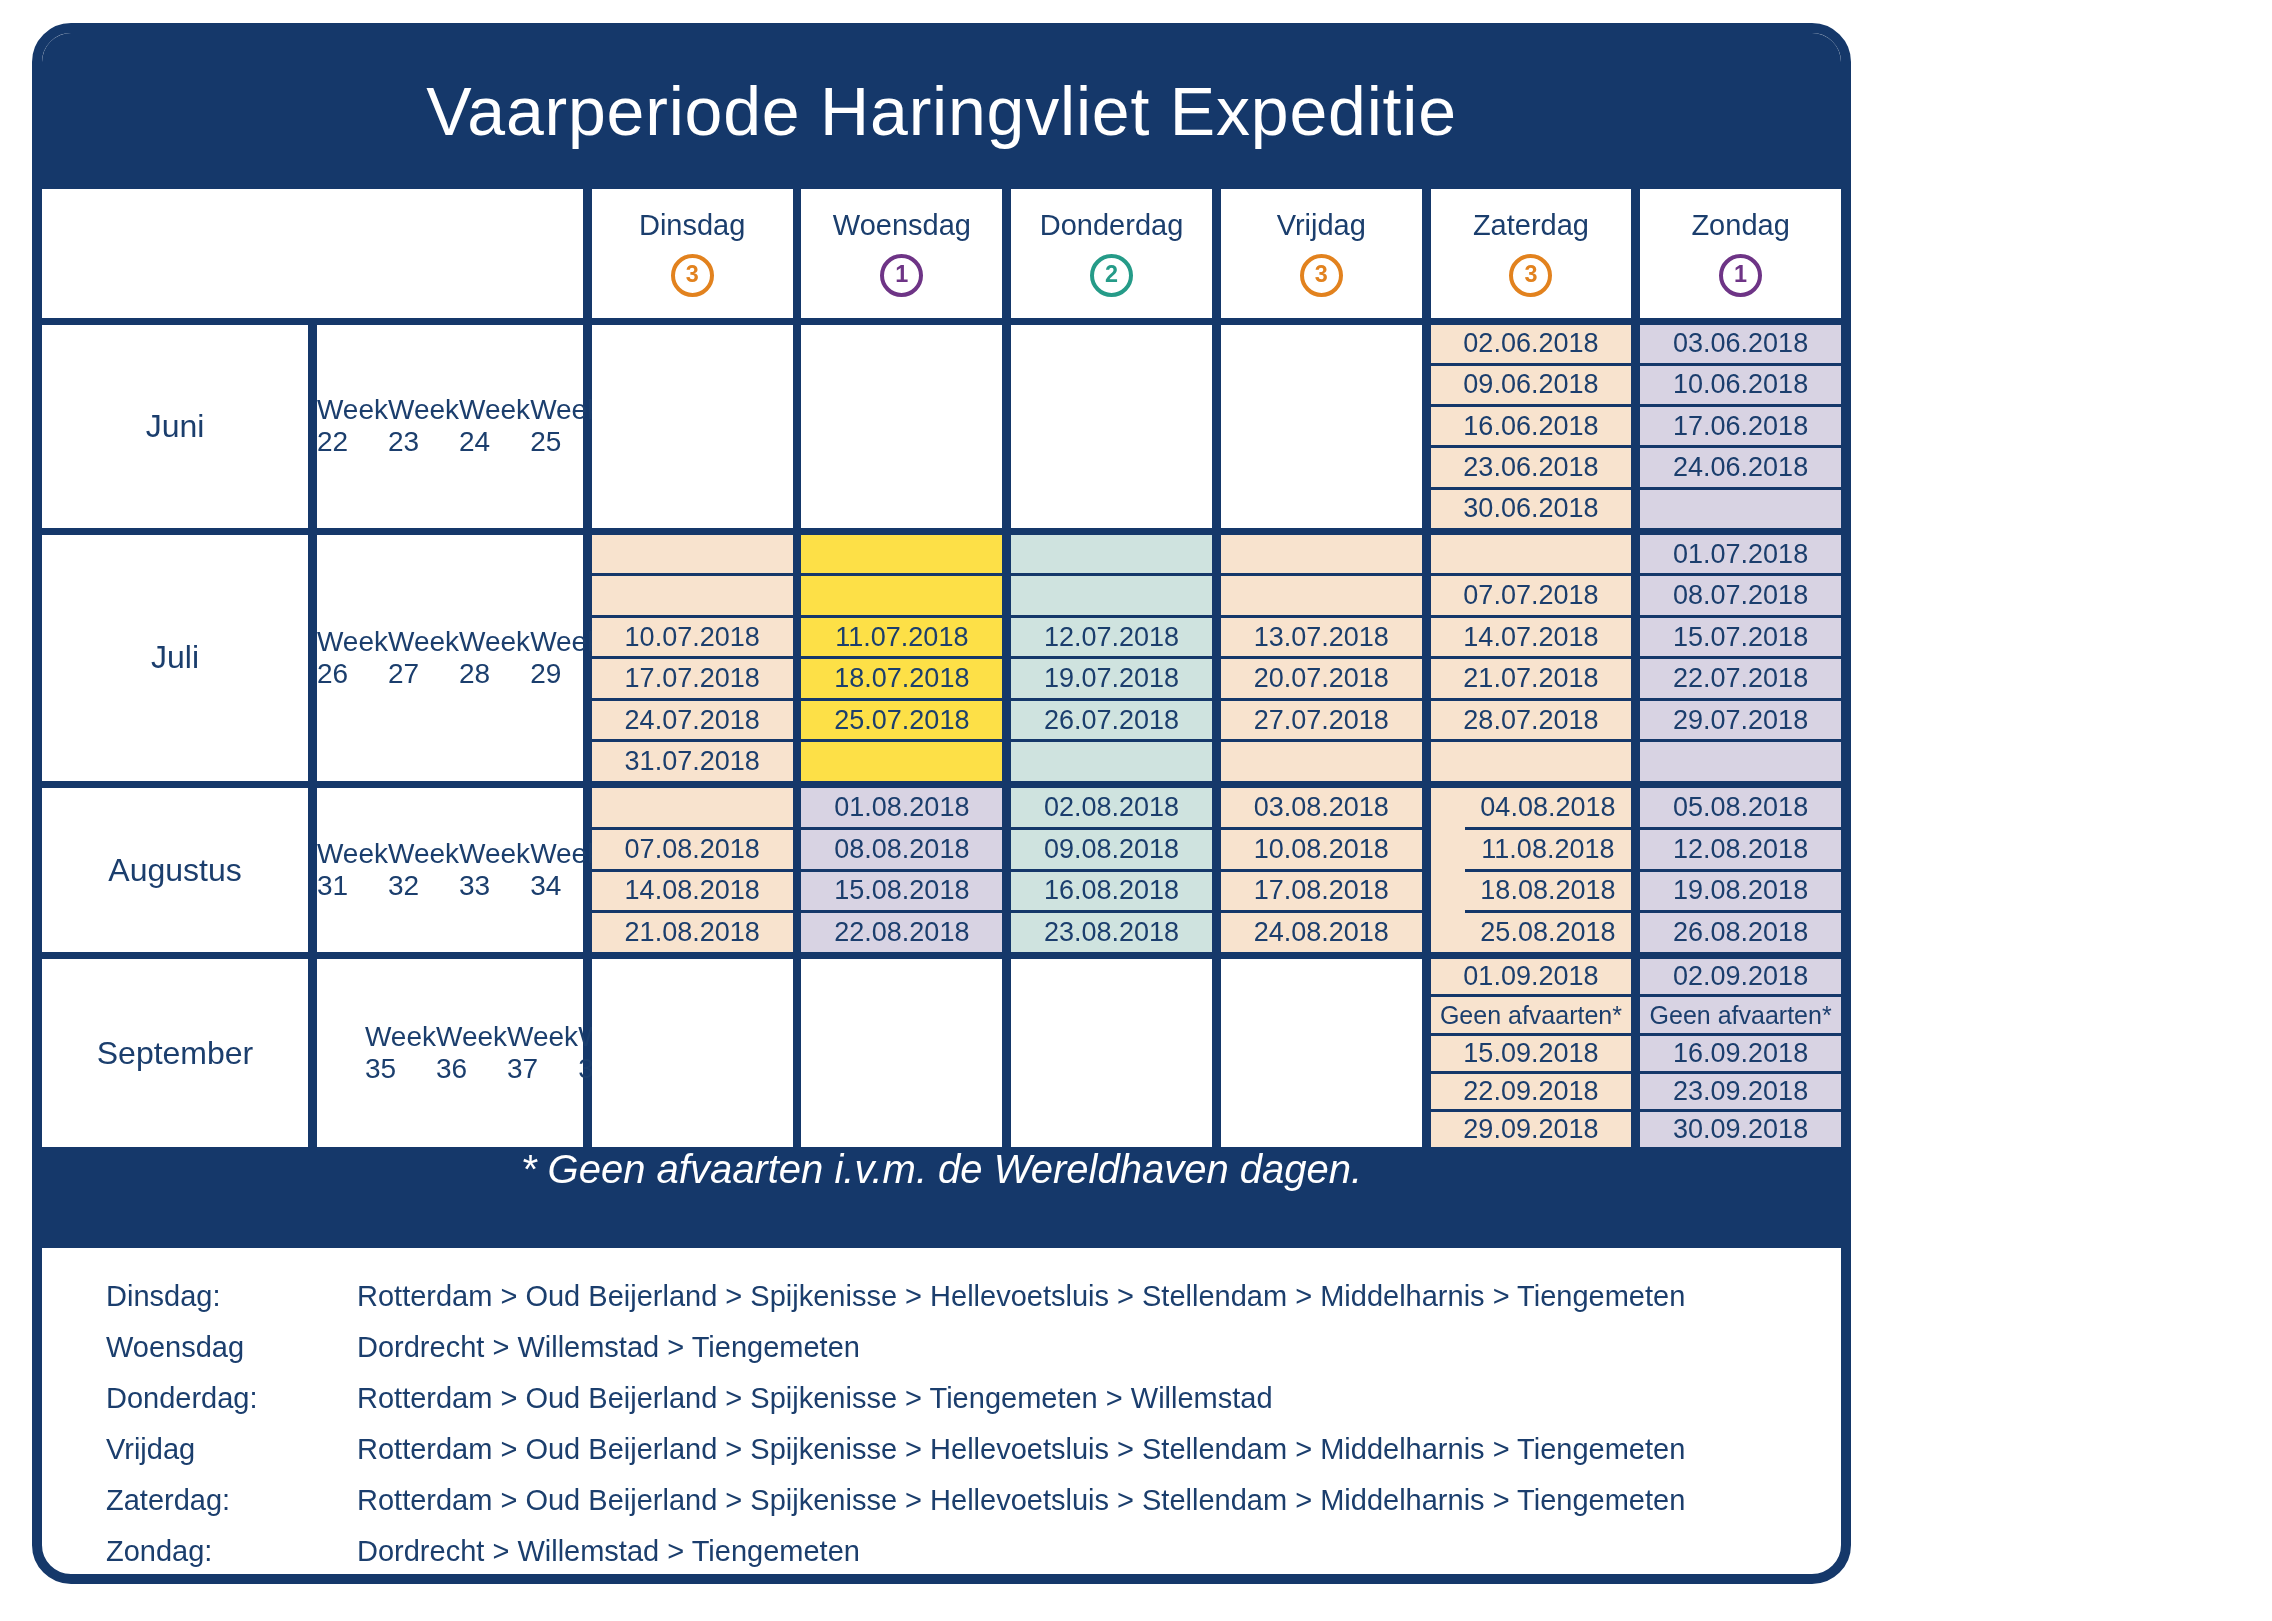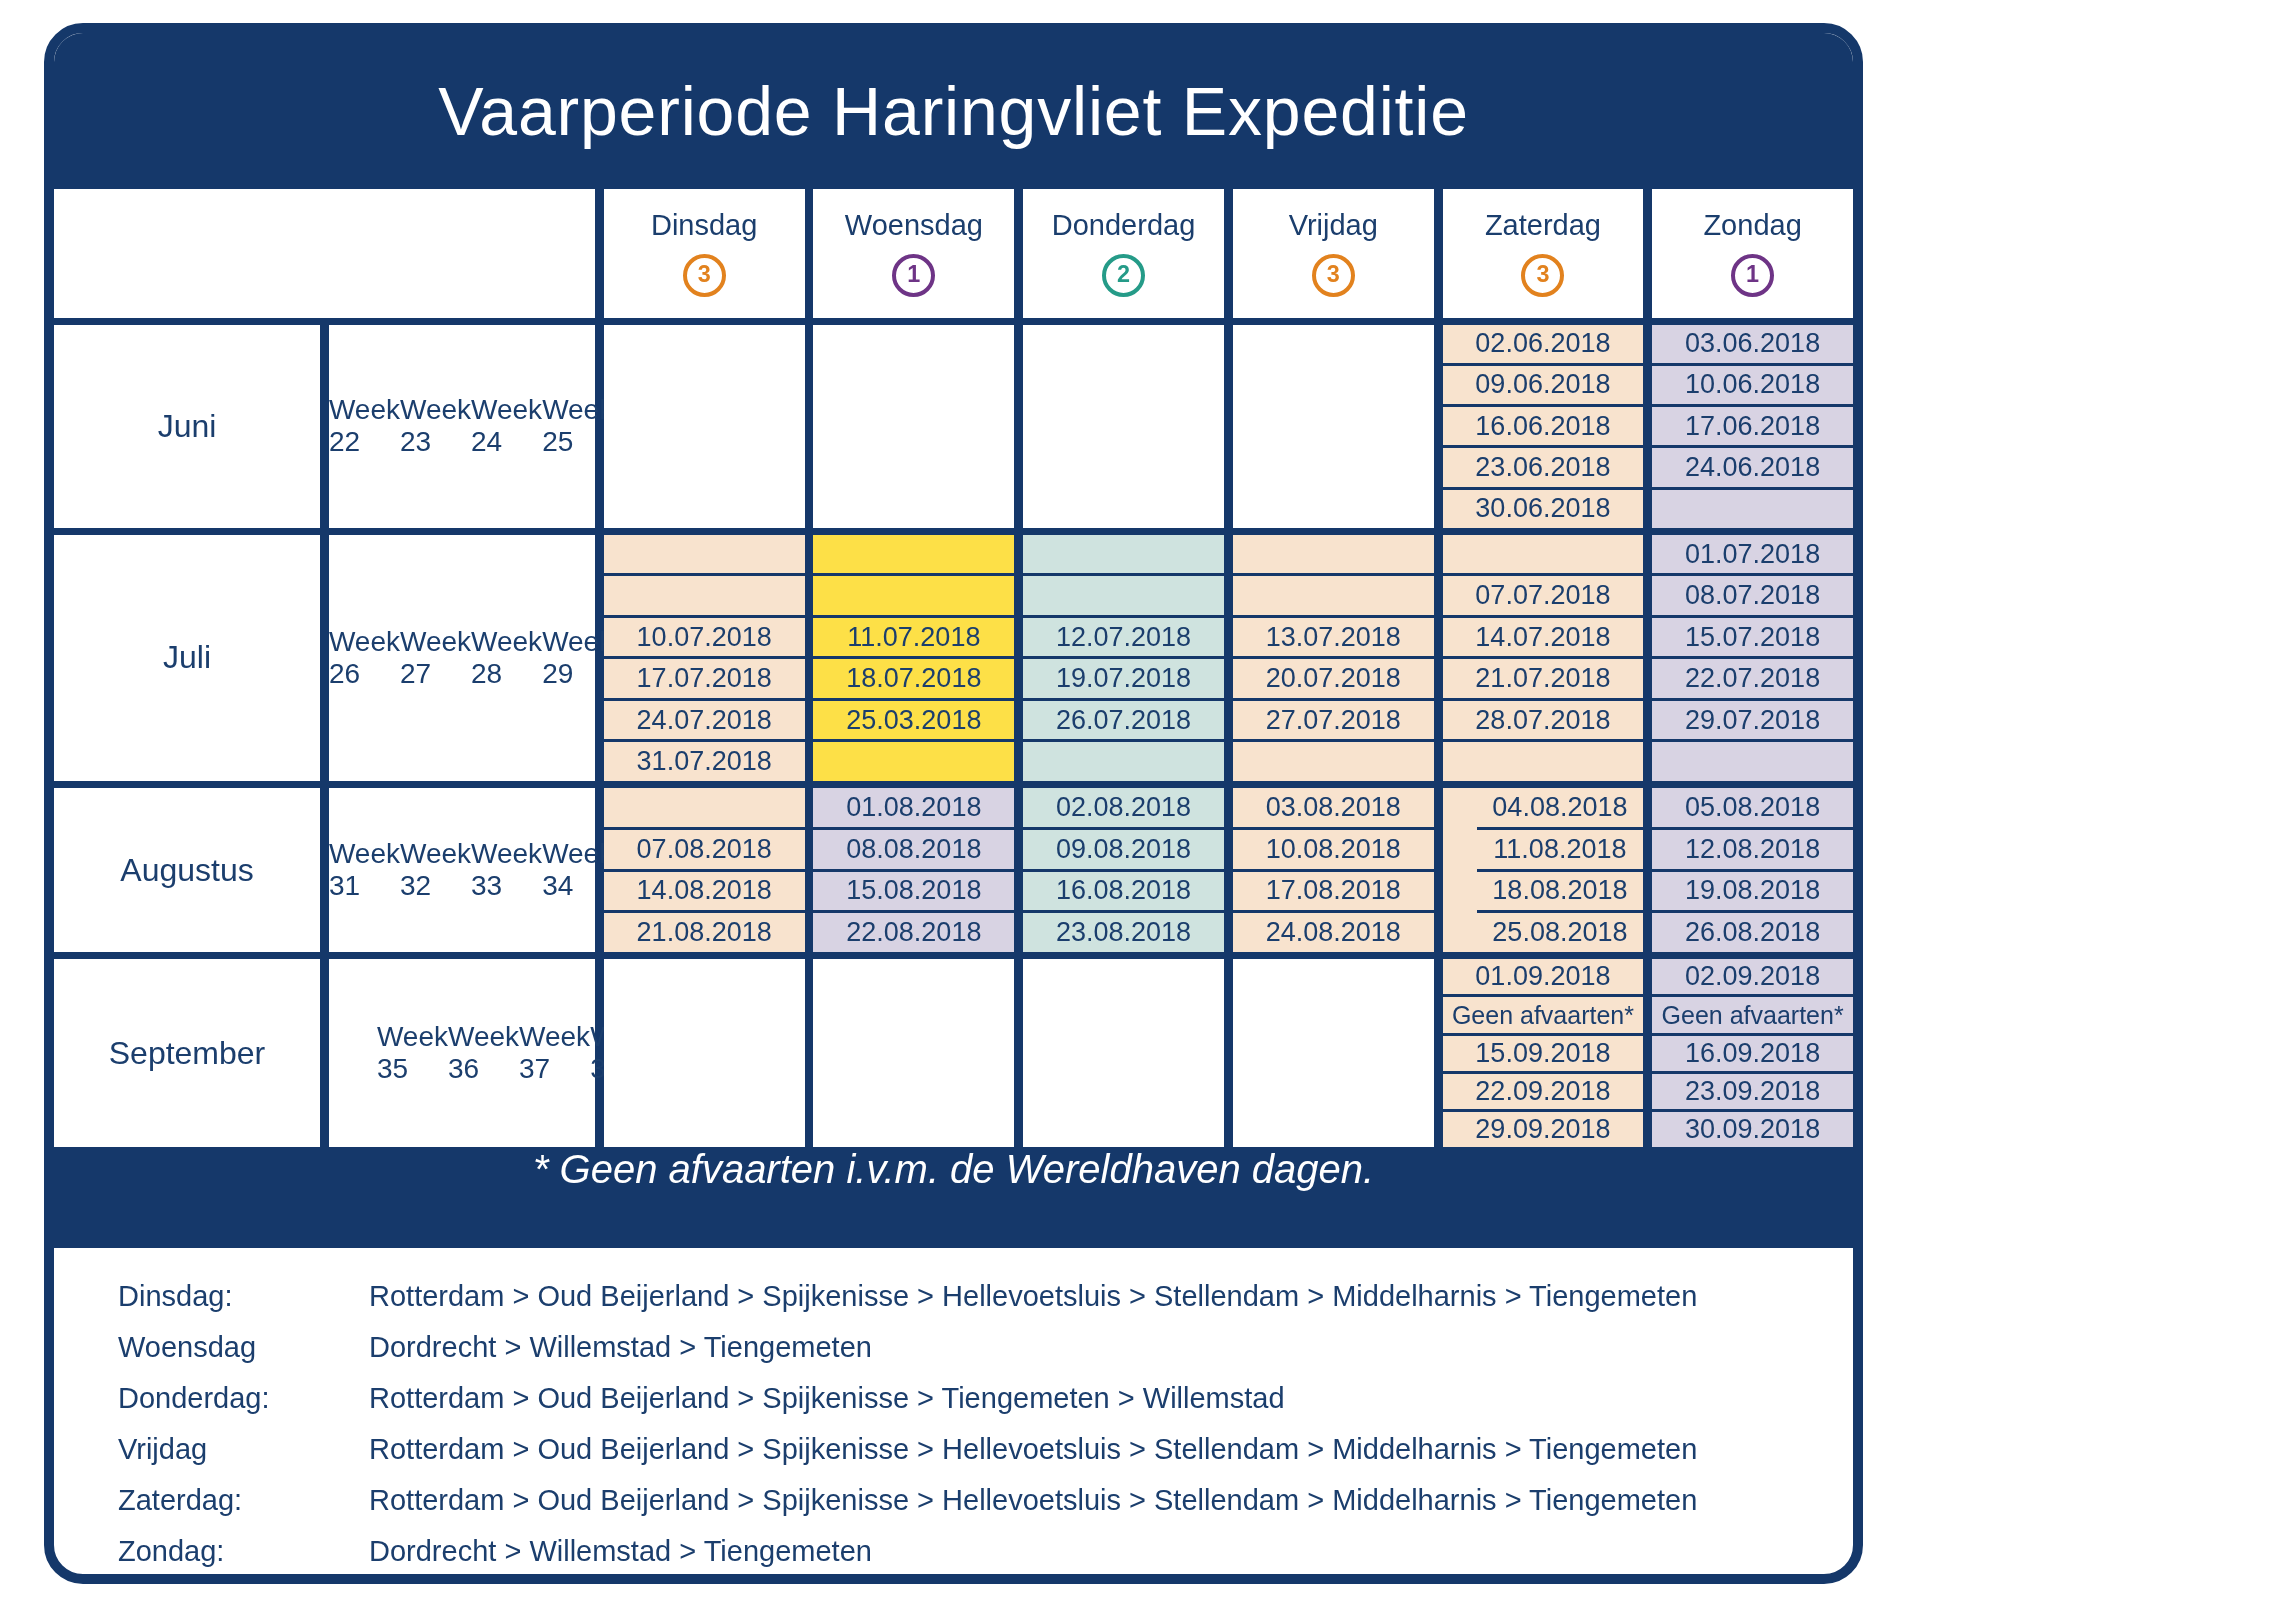--- a/index.html
+++ b/index.html
@@ -1,19 +1,19 @@
 <!DOCTYPE html>
 <html style="font-size:13px"><head>
 <meta charset="utf-8">
 <style>
   html,body{margin:0;padding:0;background:#ffffff;}
   body{width:2273px;height:1621px;position:relative;font-family:"Liberation Sans",sans-serif;
        -webkit-font-smoothing:antialiased;}
   .card{position:absolute;left:32px;top:22.5px;width:1819px;height:1561px;box-sizing:border-box;
-        border:10.5px solid #15386A;border-radius:39px;overflow:hidden;background:#ffffff;margin-left:12px;}
+        border:10.5px solid #15386A;border-radius:39px;overflow:hidden;background:#ffffff;}
   .title-bar{height:156px;background:#15386A;display:flex;align-items:center;justify-content:center;}
   .title-bar .title{color:#ffffff;font-size:68px;font-weight:500;letter-spacing:0.8px;}
   .table-area{background:#15386A;display:grid;
       grid-template-columns:266px 266px repeat(6,1fr);
       grid-template-rows:129px 203px 246px 164px 188px;
       column-gap:8.9px;row-gap:7.2px;}
   .cell{background:#ffffff;}
   .corner-cell{grid-row:1;grid-column:1/3;}
   .day-header{display:flex;flex-direction:column;align-items:center;justify-content:center;gap:11.3px;}
   .day-label{font-size:29px;color:#1B3E6D;}
@@ -109,21 +109,21 @@
         <div class="subrow">10.07.2018</div>
         <div class="subrow">17.07.2018</div>
         <div class="subrow">24.07.2018</div>
         <div class="subrow">31.07.2018</div>
       </div>
       <div class="cell day-cell" style="grid-area: 3 / 4; background: #fde047;">
         <div class="subrow"></div>
         <div class="subrow"></div>
         <div class="subrow">11.07.2018</div>
         <div class="subrow">18.07.2018</div>
-        <div class="subrow">25.03.2018</div>
+        <div class="subrow">25.07.2018</div>
         <div class="subrow"></div>
       </div>
       <div class="cell day-cell" style="grid-area: 3 / 5; background: rgb(207, 227, 223);">
         <div class="subrow"></div>
         <div class="subrow"></div>
         <div class="subrow">12.07.2018</div>
         <div class="subrow">19.07.2018</div>
         <div class="subrow">26.07.2018</div>
         <div class="subrow"></div>
       </div>

